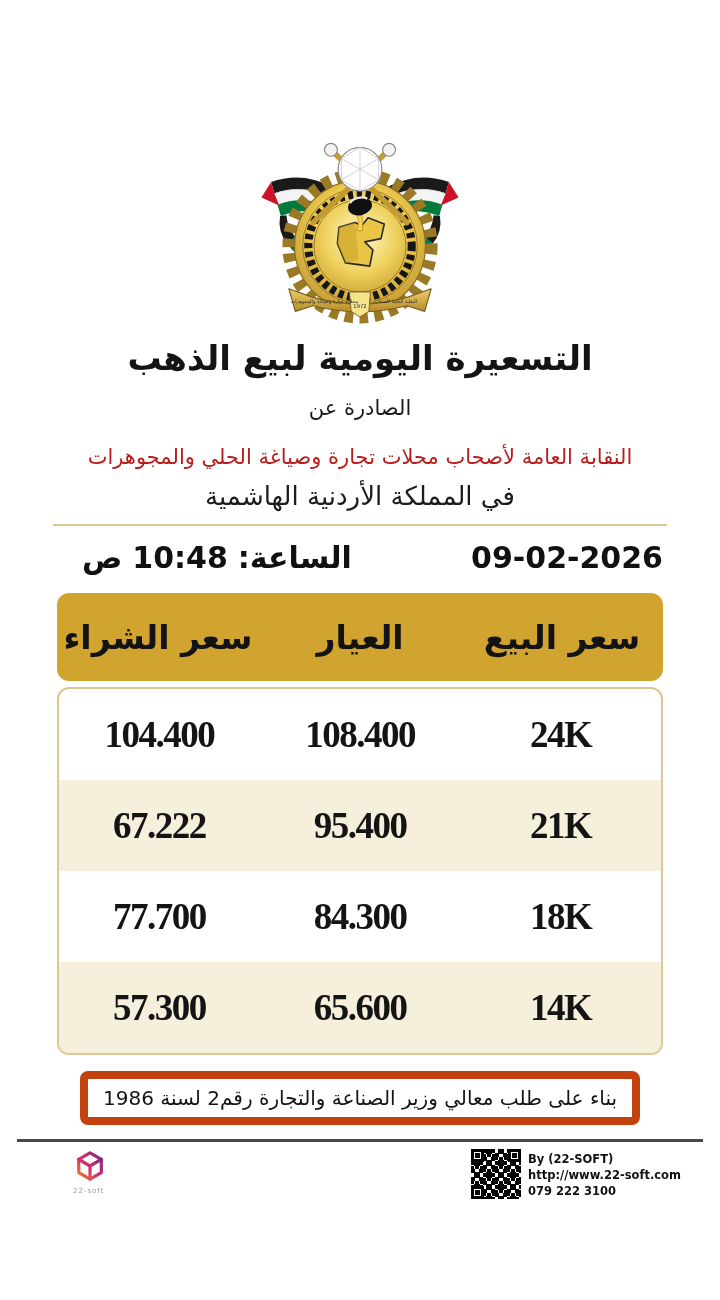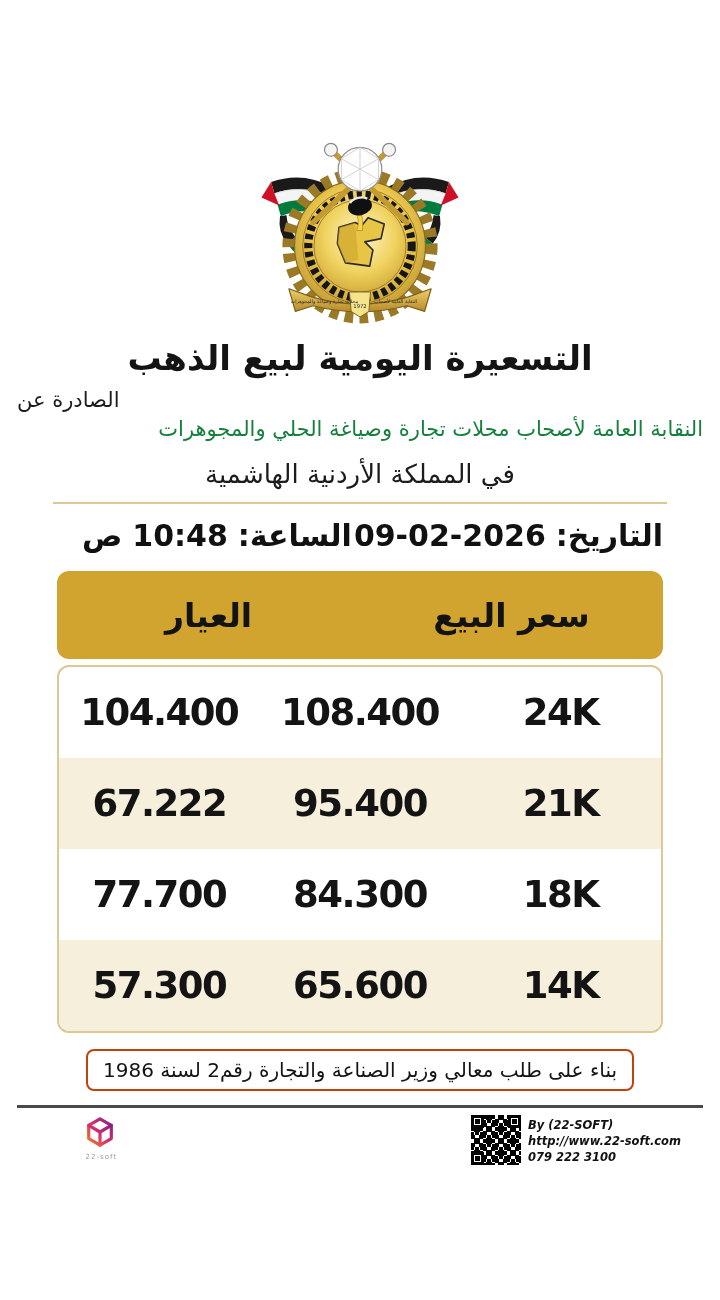--- a/index.html
+++ b/index.html
@@ -8,56 +8,56 @@
     position:relative;overflow:hidden;
     font-family:"DejaVu Sans", sans-serif;color:#141414;
   }
   
   .emblem{display:block;margin:132px auto 0;}
   
   .title{
     margin:2px 0 0;text-align:center;direction:rtl;
     font-size:34px;font-weight:bold;color:#141414;line-height:44px;
   }
-  .issued1{margin-top:6px;text-align:left;direction:rtl;font-size:21px;line-height:29px;color:#1c1c1c;}
-  .issued2{direction:rtl;font-size:21px;line-height:29px;color:#15803d;}
-  .issued3{margin-top:12px;text-align:center;direction:rtl;font-size:26px;line-height:36px;color:#1c1c1c;}
+  .issued1{margin-top:14px;text-align:center;direction:rtl;font-size:21px;line-height:29px;color:#1c1c1c;}
+  .issued2{text-align:center;direction:rtl;font-size:21px;line-height:29px;color:#b91c1c;margin-top:20px;}
+  .issued3{margin-top:6px;text-align:center;direction:rtl;font-size:26px;line-height:36px;color:#1c1c1c;}
   .divider{width:614px;height:2px;background:#dcc795;margin:10px auto 0;}
   
   .date-row{
     margin:14px 40px 0;padding-left:25px;
     display:flex;justify-content:space-between;direction:rtl;
     font-size:30px;font-weight:bold;color:#111;
   }
   .dt-group{display:inline-flex;direction:rtl;gap:10px;white-space:nowrap;}
   
   .t-header{
     margin:18px 40px 0;height:88px;border-radius:12px;
     background:#d0a42e;display:flex;align-items:center;
     font-size:33px;font-weight:bold;color:#131313;direction:ltr;
   }
   .t-body{
     margin:6px 40px 0;border:2px solid #dcc795;border-radius:12px;
-    overflow:hidden;background:#fff;
+    overflow:hidden;background:#fff;font-family:Liberation Serif, serif;
   }
   .t-row{height:91px;display:flex;align-items:center;direction:ltr;}
   .t-row:nth-child(even){background:#f6efdc;}
   .cell{flex:1;text-align:center;}
   .num{font-size:37px;font-weight:bold;letter-spacing:-1.5px;color:#141414;}
   
   .note-box{
     margin:16px auto 0;width:fit-content;max-width:560px;
-    border:2px solid #c2410c;border-radius:8px;padding:4px 15px;
+    border:8px solid #c2410c;border-radius:8px;padding:4px 15px;
     font-size:20px;line-height:30px;direction:rtl;text-align:center;color:#141414;
   }
   
   .bottom-bar{margin-top:14px;border-top:3px solid #4a4a4a;position:relative;height:70px;}
-  .brand{position:absolute;left:56px;top:8px;width:44px;text-align:right;}
+  .brand{position:absolute;left:56px;top:8px;width:44px;text-align:left;}
   .brand-text{font-size:7px;color:#9a9a9a;letter-spacing:1px;margin-top:1px;}
-  .credit{position:absolute;right:22px;top:7px;display:flex;gap:7px;align-items:center;font-style:italic;}
+  .credit{position:absolute;right:22px;top:7px;display:flex;gap:7px;align-items:center;}
   .qr{width:50px;height:50px;position:relative;background:
       repeating-conic-gradient(#000 0 25%, transparent 0 50%) 0 0/8px 8px,
       repeating-conic-gradient(#000 0 25%, transparent 0 50%) 3px 5px/12px 12px,
       #fff;}
   .finder{position:absolute;width:13px;height:13px;border:3px solid #000;background:#fff;box-sizing:border-box;}
   .finder::after{content:"";position:absolute;inset:1px;background:#000;}
   .f-tl{top:0;left:0}.f-tr{top:0;right:0}.f-bl{bottom:0;left:0}
   .credit-lines{font-size:11.5px;font-weight:bold;line-height:16px;color:#111;padding-top:2px;}
 </style>
 </head>
@@ -144,31 +144,31 @@
   </svg>
 
   <h1 class="title">التسعيرة اليومية لبيع الذهب</h1>
   <div class="issued1">الصادرة عن</div>
   <div class="issued2">النقابة العامة لأصحاب محلات تجارة وصياغة الحلي  والمجوهرات</div>
   <div class="issued3">في المملكة الأردنية الهاشمية</div>
   <div class="divider"></div>
 
   <div class="date-row">
     <span class="dt-group">
-      <span>التاريخ:</span>
       <span>09-02-2026</span>
     </span>
     <span class="dt-group">
       <span>الساعة:</span>
       <span>10:48</span>
       <span>ص</span>
     </span>
   </div>
 
   <div class="t-header">
+    <div class="cell">سعر الشراء</div>
     <div class="cell">العيار</div>
     <div class="cell">سعر البيع</div>
   </div>
 
   <div class="t-body">
     <div class="t-row">
       <div class="cell num">104.400</div>
       <div class="cell num">108.400</div>
       <div class="cell num">24K</div>
     </div>

